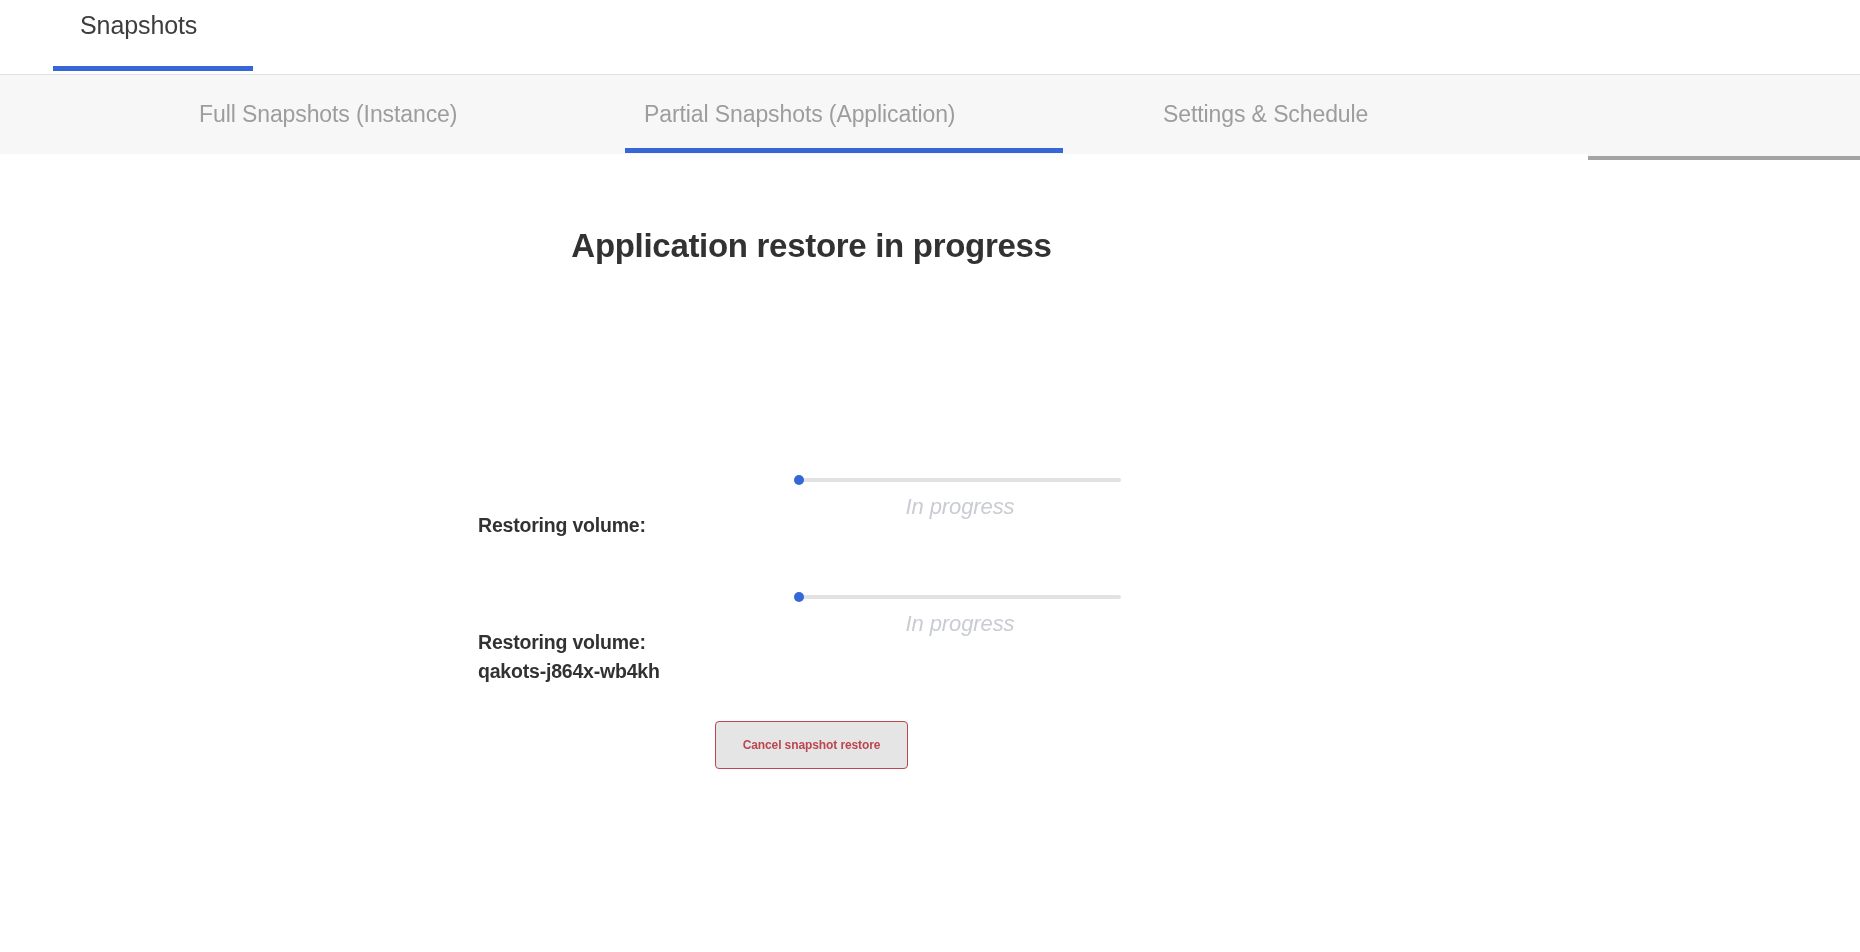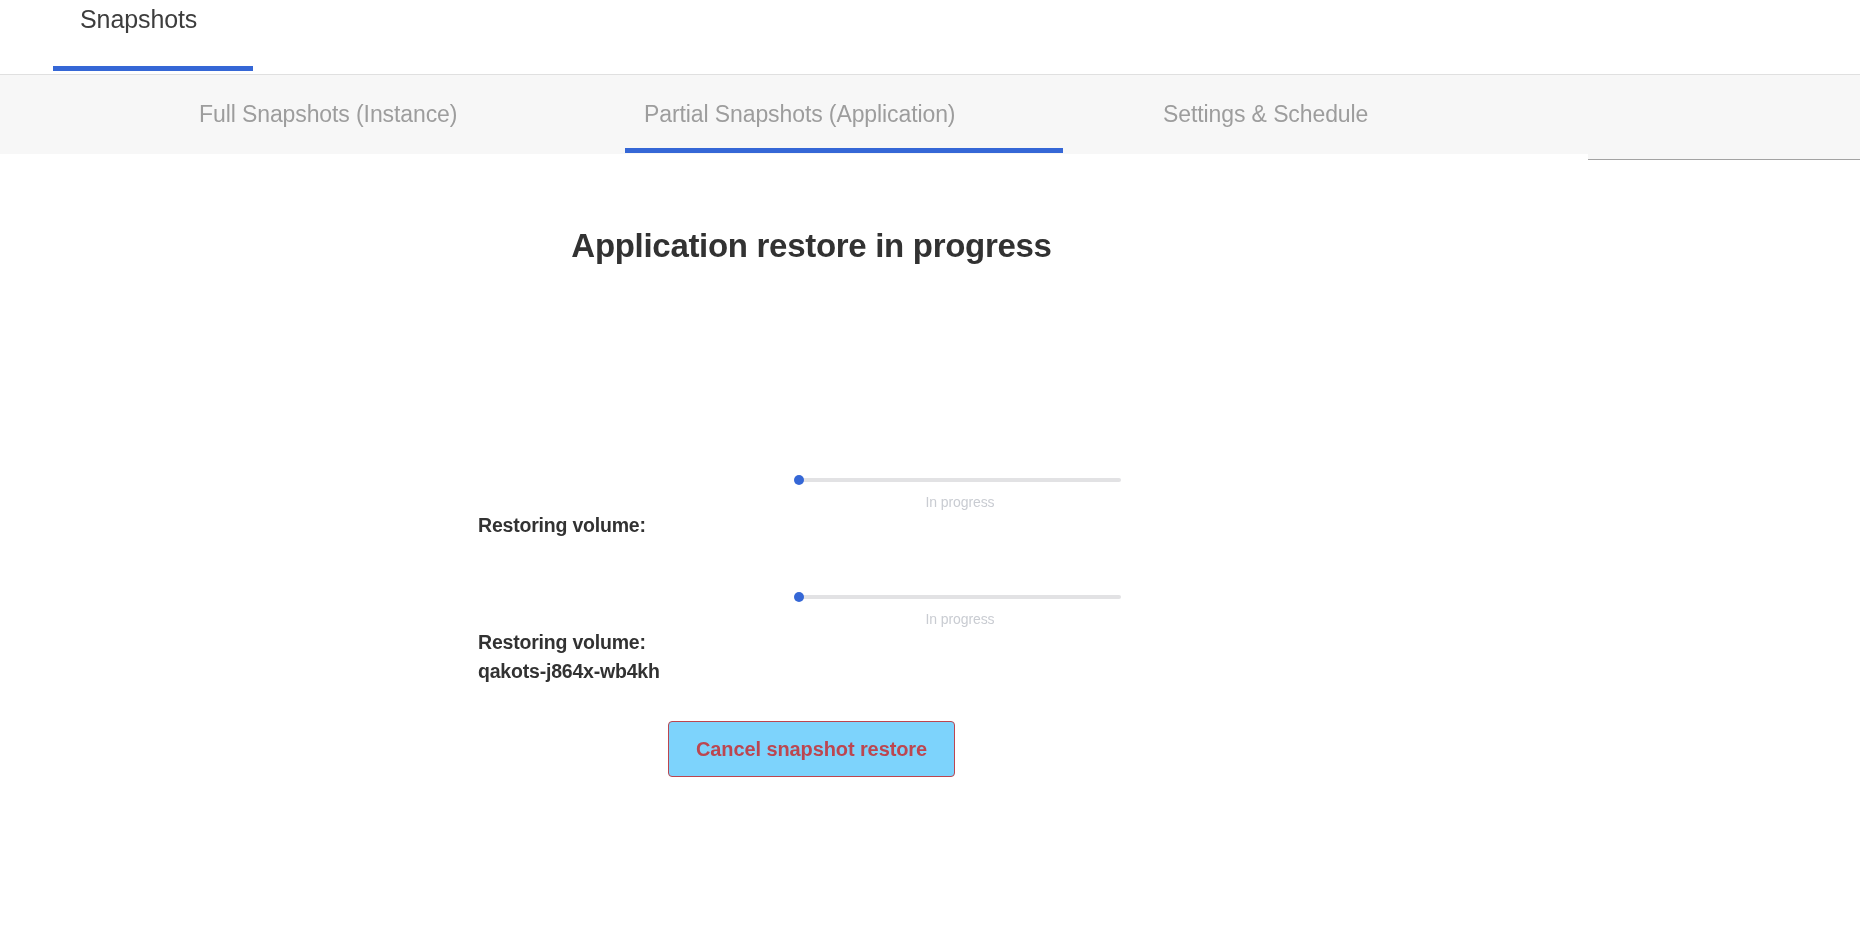--- a/index.html
+++ b/index.html
@@ -25,21 +25,21 @@
     height: 74px;
     background: #ffffff;
     box-sizing: border-box;
   }
   .top-tab {
     position: absolute;
     bottom: 0;
     height: 74px;
     display: flex;
     align-items: flex-start;
-    padding-top: 5px;
+    padding-top: 11px;
     box-sizing: border-box;
     font-size: 25px;
     color: #3d3d3d;
     letter-spacing: -0.1px;
     white-space: nowrap;
     margin-top: 43px;
   }
   .top-tab.snapshots {
     left: 80px;
   }
@@ -54,21 +54,21 @@
 
   
   .subtabbar {
     position: absolute;
     top: 74px;
     left: 0;
     width: 1860px;
     height: 86px;
     background: #f7f7f7;
     border-top: 1px solid #e0e0e0;
-    border-bottom: 1px solid #a3a3a3;
+    border-bottom: 4px solid #a3a3a3;
     box-sizing: border-box;
   }
   .subtab {
     position: absolute;
     top: 0;
     height: 78px;
     display: flex;
     align-items: center;
     font-size: 23px;
     color: #9d9d9d;
@@ -168,40 +168,41 @@
     top: 50%;
     width: 10px;
     height: 10px;
     border-radius: 50%;
     background: #3567d6;
     transform: translate(-50%, -50%);
   }
   .progress-status {
     margin-top: 12px;
     text-align: center;
-    font-size: 14px;
+    font-size: 22px;
     color: #c9ccd2;
     letter-spacing: -0.1px;
+    font-style: italic;
   }
 
   
   .cancel-wrap {
     position: absolute;
     top: 567px;
     left: 0;
     width: 1623px;
     display: flex;
     justify-content: center;
   }
   .cancel-button {
     font-family: "Liberation Sans", sans-serif;
-    font-size: 20px;
+    font-size: 12px;
     font-weight: bold;
     color: #bc4650;
-    background: #7dd3fc;
+    background: #e5e5e5;
     border: 1.5px solid #bc4650;
     border-radius: 4px;
     padding: 17px 27px;
     letter-spacing: -0.1px;
     cursor: pointer;
     line-height: 1;
   }
 </style>
 </head>
 <body>

